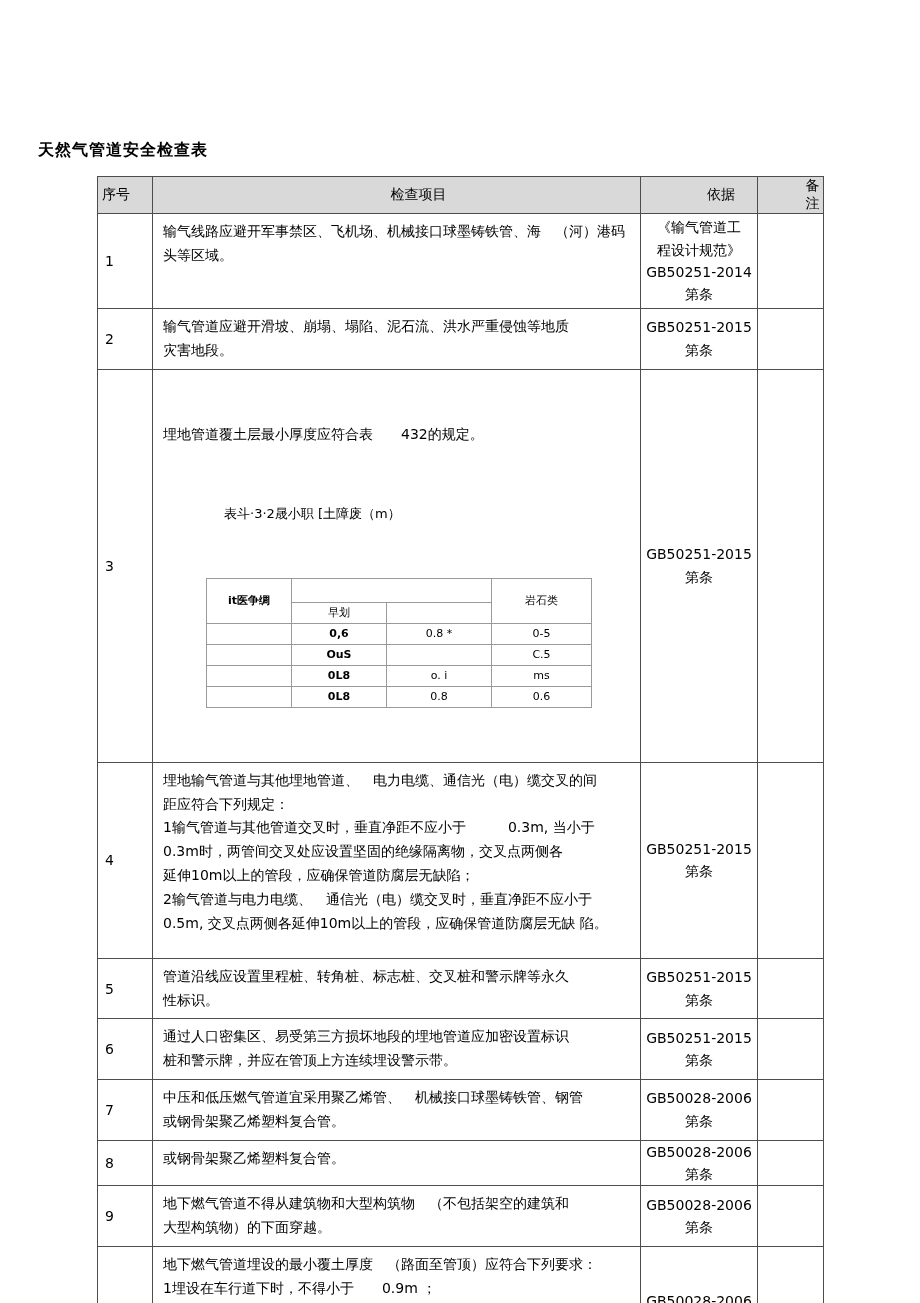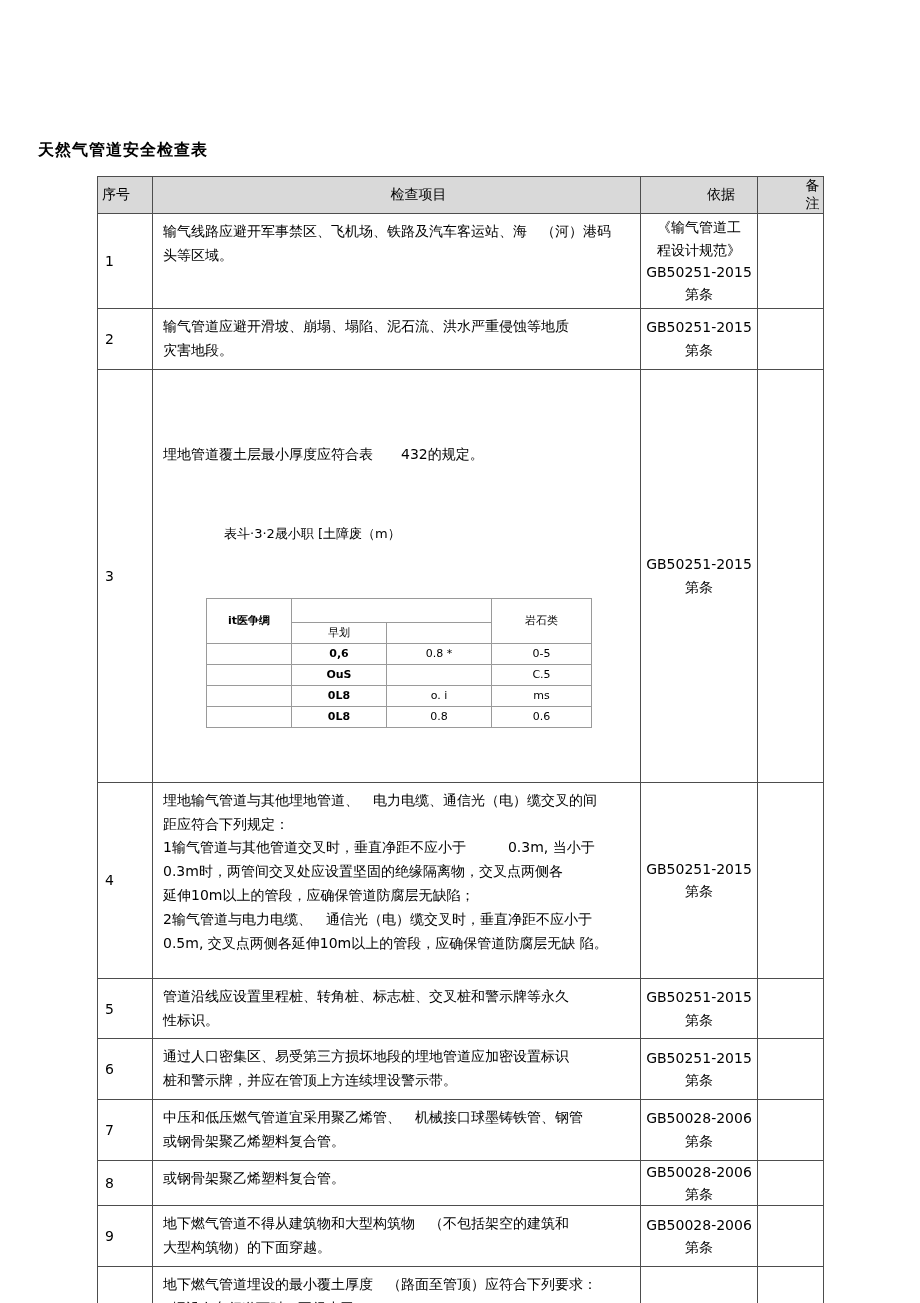--- a/index.html
+++ b/index.html
@@ -30,21 +30,21 @@
   tr.r2  { height:53px; }
   tr.r3  { height:189px; }
   tr.r4  { height:196px; }
   tr.r5  { height:51px; }
   tr.r6  { height:49px; }
   tr.r7  { height:55px; }
   tr.r8  { height:44px; }
   tr.r9  { height:52px; }
   tr.r10 { height:114px; }
 
-  .item-intro { white-space:pre-wrap;margin-top:20px; }
+  .item-intro { white-space:pre-wrap; }
   .sub-title { margin:8px 0 6px 61px; font-size:13px; white-space:pre; }
   table.sub-table { border-collapse:collapse; table-layout:fixed;
     width:385px; margin-left:43px; font-size:11px; }
   table.sub-table td { border:1px solid #9a9a9a; text-align:center;
     vertical-align:middle; padding:2px 8px; height:21px; line-height:1.3; }
   td.s-corner { font-weight:700; vertical-align:top; padding-top:4px; }
   td.s-early { text-align:left; padding-left:7px; height:17px; }
   td.s-bold { font-weight:700; }
   tr.sub-h1 { height:24px; }
   tr.sub-h2 { height:17px; }
@@ -65,25 +65,25 @@
   <tbody>
       <tr class="head-row">
     <th class="h-no">序号</th>
     <th class="h-item">检查项目</th>
     <th class="h-basis">依据</th>
     <th class="h-note">备注</th>
   </tr>
 
   <tr class="r1">
     <td class="cell-no">1</td>
-    <td class="cell-item">输气线路应避开军事禁区、飞机场、铁路及汽车客运站、海　（河）港码
+    <td class="cell-item">输气线路应避开军事禁区、飞机场、机械接口球墨铸铁管、海　（河）港码
 头等区域。</td>
     <td class="cell-basis">《输气管道工
 程设计规范》
-GB50251-2015
+GB50251-2014
 第条</td>
     <td class="cell-note"></td>
   </tr>
 
   <tr class="r2">
     <td class="cell-no">2</td>
     <td class="cell-item">输气管道应避开滑坡、崩塌、塌陷、泥石流、洪水严重侵蚀等地质
 灾害地段。</td>
     <td class="cell-basis">GB50251-2015
 第条</td>

